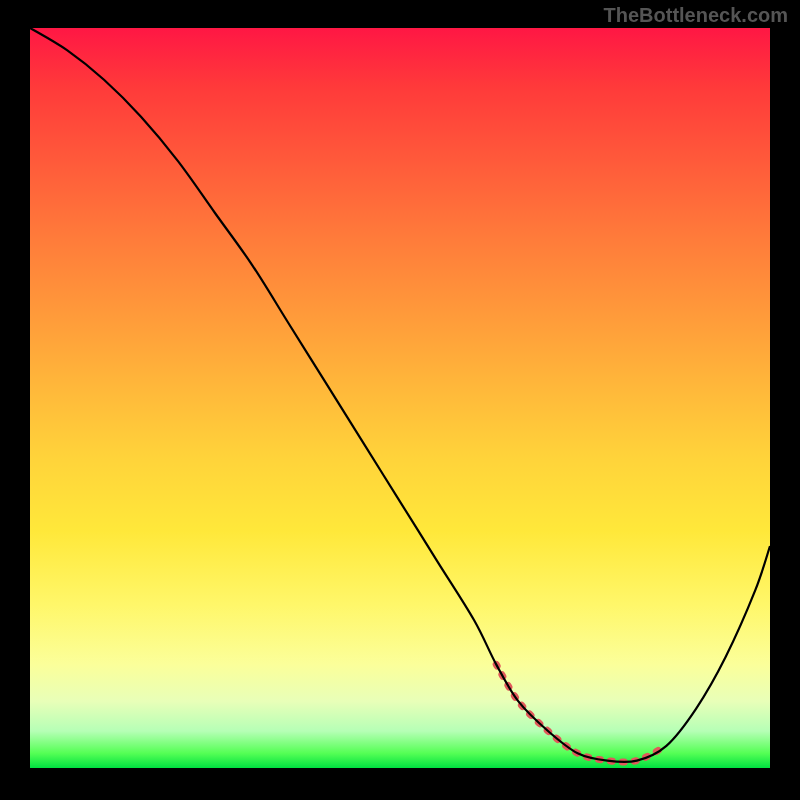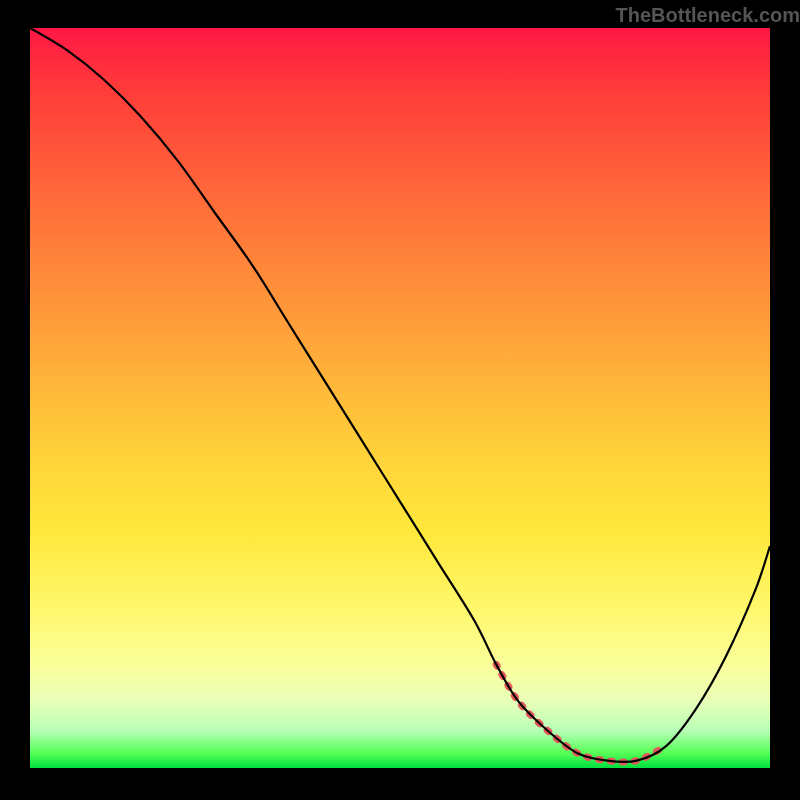--- a/index.html
+++ b/index.html
@@ -7,21 +7,21 @@
     width: 800px;
     height: 800px;
     background: #000;
     position: relative;
     font-family: Arial, sans-serif;
     overflow: hidden;
   }
   .watermark {
     position: absolute;
     top: 4px;
-    right: 0;
+    right: 12px;
     color: #555;
     font-size: 20px;
     font-weight: bold;
     z-index: 10;
   }
   .plot-area {
     position: absolute;
     left: 30px;
     top: 28px;
     width: 740px;

